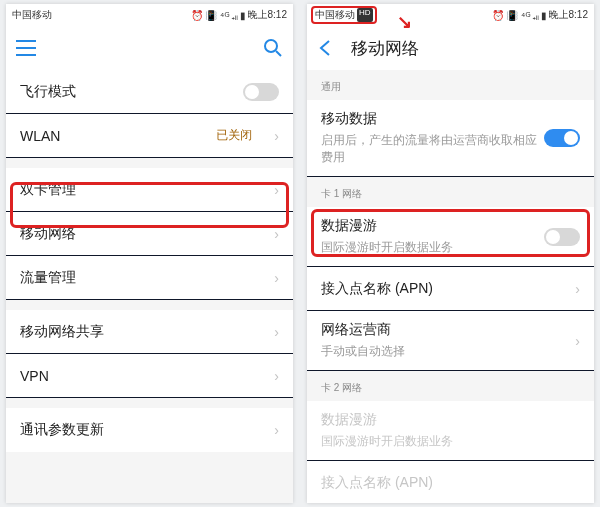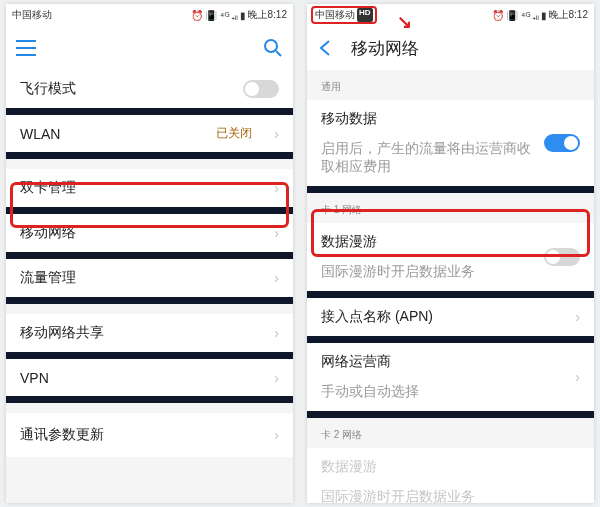--- a/index.html
+++ b/index.html
@@ -3,36 +3,36 @@
 <meta charset="utf-8">
 <style>
   * { margin: 0; padding: 0; box-sizing: border-box; }
   body { background: #eef0f2; font-family: -apple-system, "Helvetica Neue", Arial, sans-serif; width: 600px; height: 507px; display: flex; gap: 14px; padding: 4px 6px; }
   .phone { flex: 1; background: #f5f5f5; display: flex; flex-direction: column; box-shadow: 0 0 4px rgba(0,0,0,.15); position: relative; overflow: hidden; }
   
   .statusbar { height: 22px; background: #fff; display: flex; align-items: center; font-size: 10px; color: #333; padding: 0 6px; justify-content: space-between; }
   .status-right { display: flex; align-items: center; gap: 2px; }
   .sb-ico { display: inline-block; }
   .carrier-box { display: inline-flex; gap: 2px; }
-  .hd-badge { background: #333; color: #fff; border-radius: 2px; font-size: 8px; padding: 0 2px; font-weight: bold; }
+  .hd-badge { background: #333; color: #fff; border-radius: 2px; font-size: 8px; padding: 0 2px; font-weight: normal; }
   .highlight-carrier { border: 2px solid #d22; border-radius: 4px; padding: 0 2px; margin-left: -2px; }
   .arrow-red { position: absolute; top: 7px; left: 90px; color: #d22; font-size: 18px; font-weight: bold; z-index: 5; }
   
   .header { height: 44px; background: #fff; display: flex; align-items: center; padding: 0 10px; gap: 14px; position: relative; }
   .htitle { font-size: 17px; color: #222; font-weight: 500; }
   .hicon { color: #2388e5; font-size: 20px; display: flex; align-items: center; }
   .search { margin-left: auto; }
   
   .list { flex: 1; overflow: hidden; }
   .section-label { font-size: 10px; color: #8a8a8a; padding: 10px 14px 6px; }
-  .row { background: #fff; padding: 10px 14px; display: flex; align-items: center; border-bottom: 7px solid #0f172a; position: relative; min-height: 44px; }
+  .row { background: #fff; padding: 10px 14px; display: flex; align-items: center; border-bottom: 1px solid #0f172a; position: relative; min-height: 44px; }
   .row:last-child { border-bottom: none; justify-content: space-between; }
   .row-texts { flex: 1; display: flex; flex-direction: column; }
   .row-title { font-size: 14px; color: #222; }
-  .row-sub { font-size: 14px; color: #9a9a9a; margin-top: 12px; }
+  .row-sub { font-size: 12px; color: #9a9a9a; margin-top: 4px; }
   .row.disabled .row-title, .row.disabled .row-sub { color: #c6c6c6; }
   .row-right-text { font-size: 12px; color: #a16207; margin-right: 22px; }
   .chevron { color: #c3c3c3; font-size: 14px; }
   .spacer { height: 10px; }
   
   .switch { width: 36px; height: 18px; border-radius: 10px; background: #d8d8d8; position: relative; }
   .switch::after { content: ""; position: absolute; top: 2px; width: 14px; height: 14px; border-radius: 50%; background: #fff; }
   .switch.off::after { left: 2px; }
   .switch.on { background: #2f8cf0; }
   .switch.on::after { right: 2px; }

